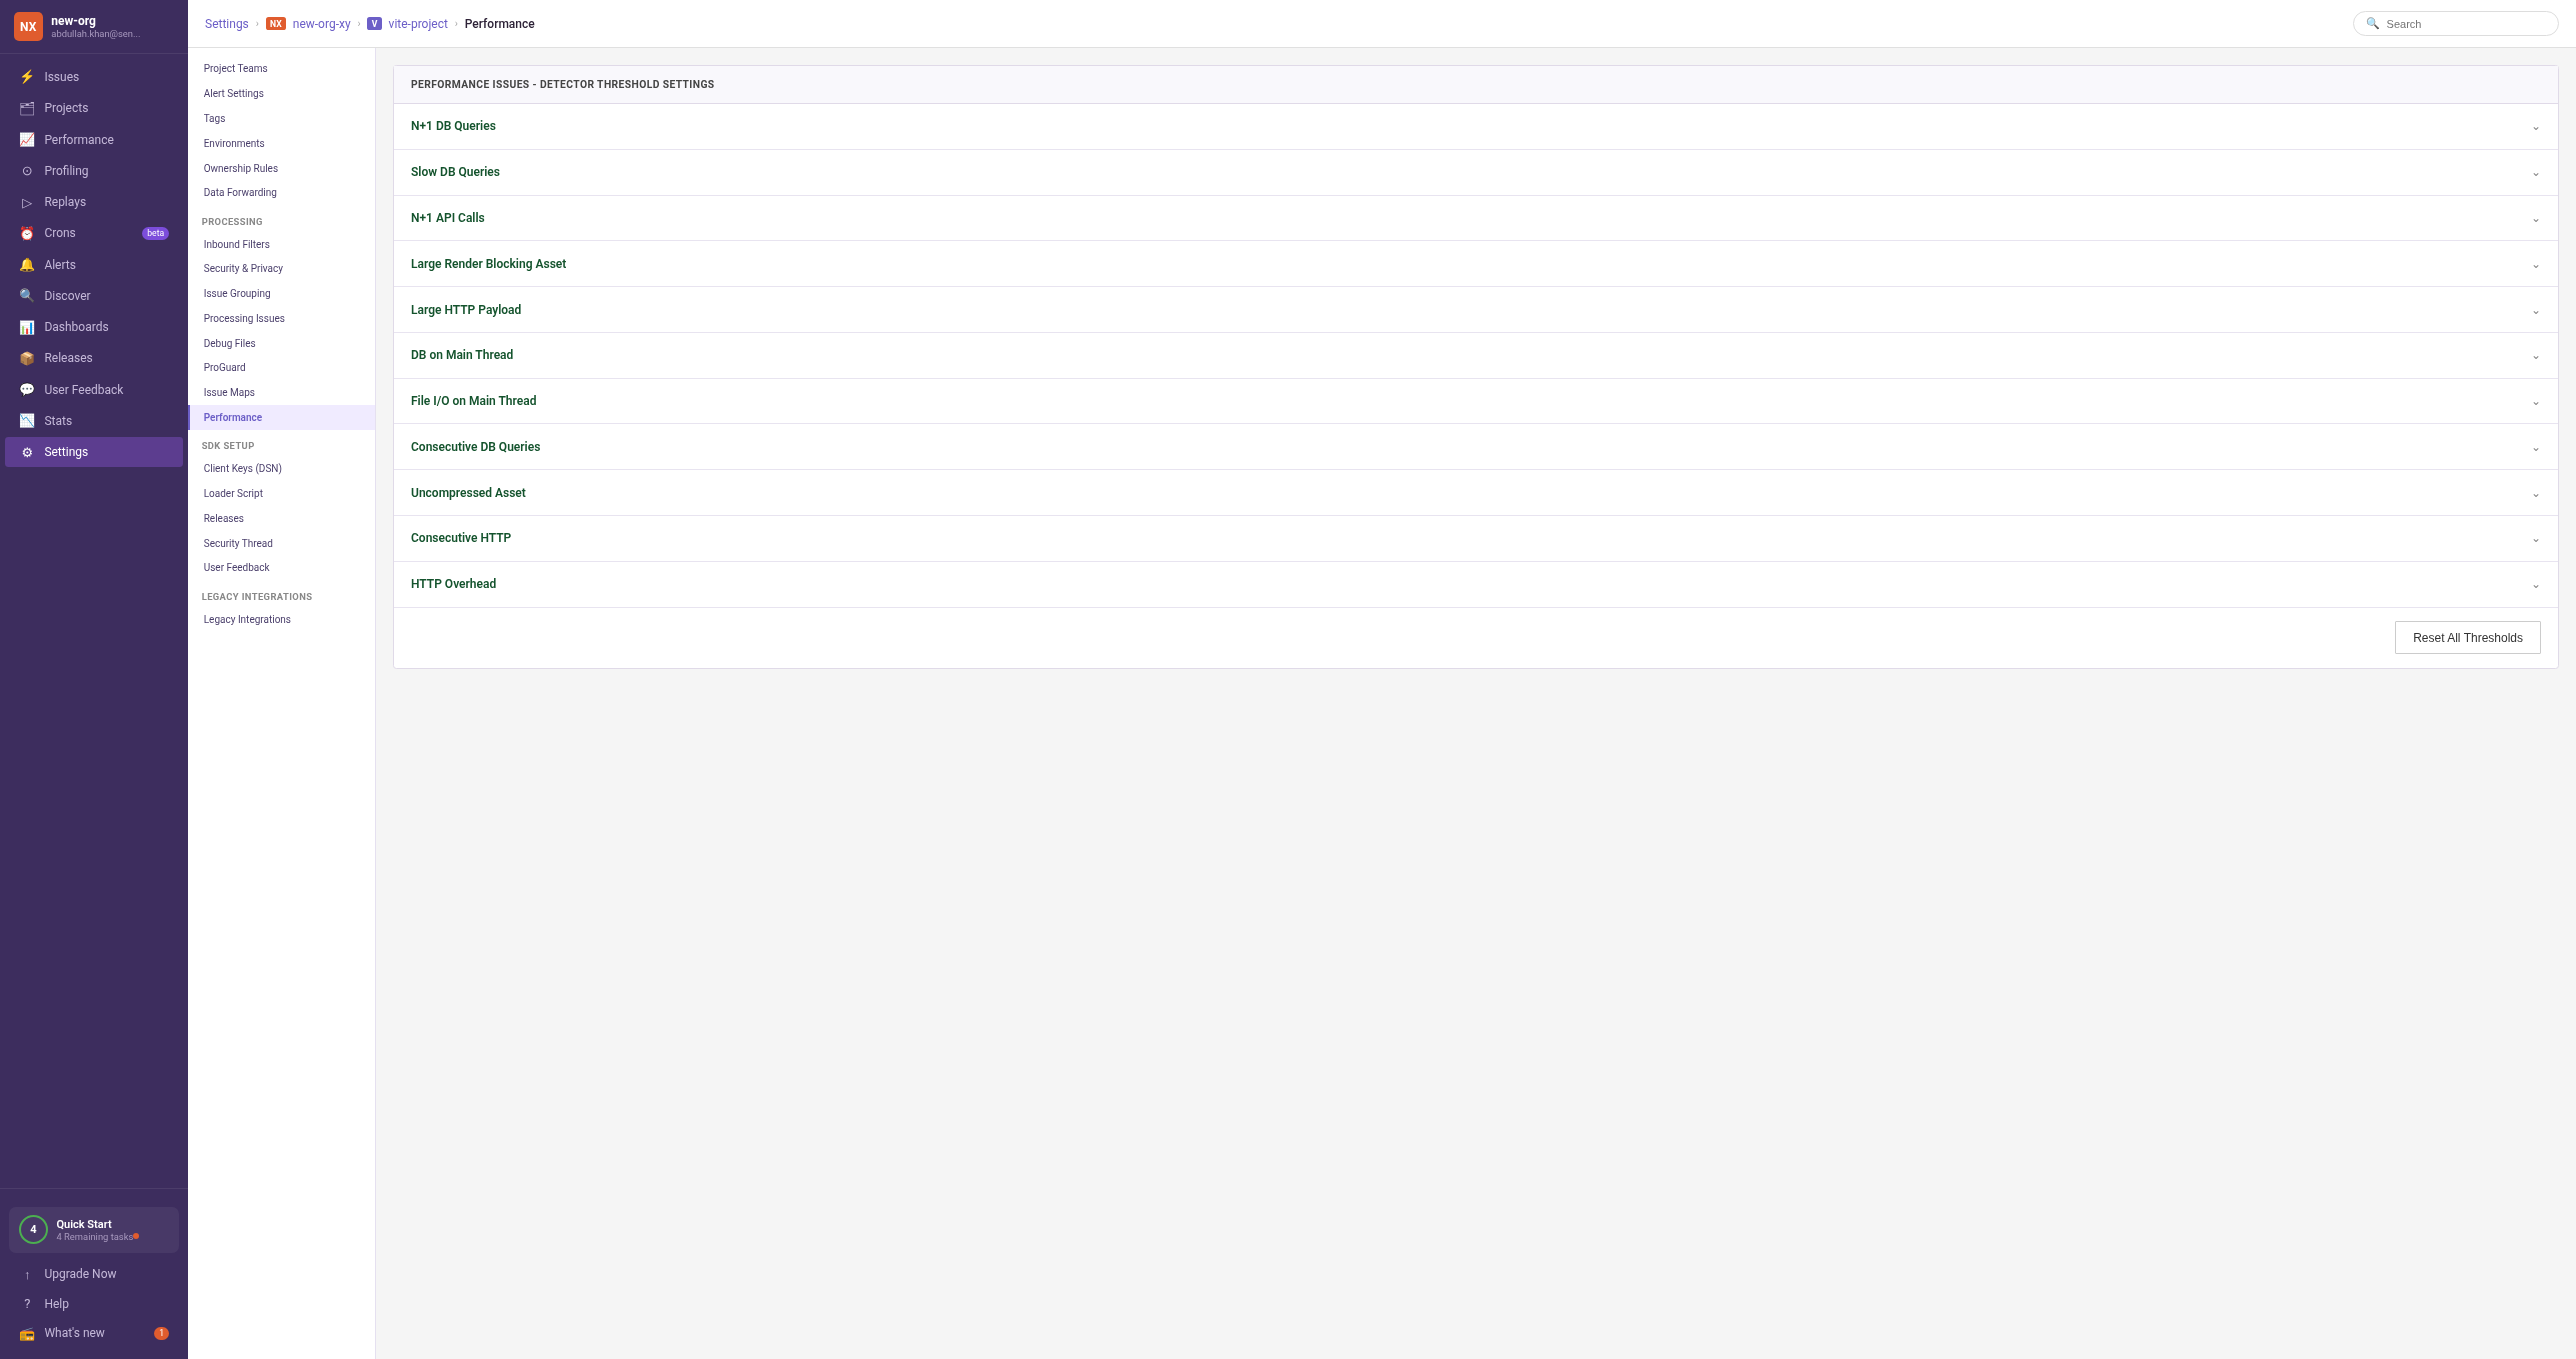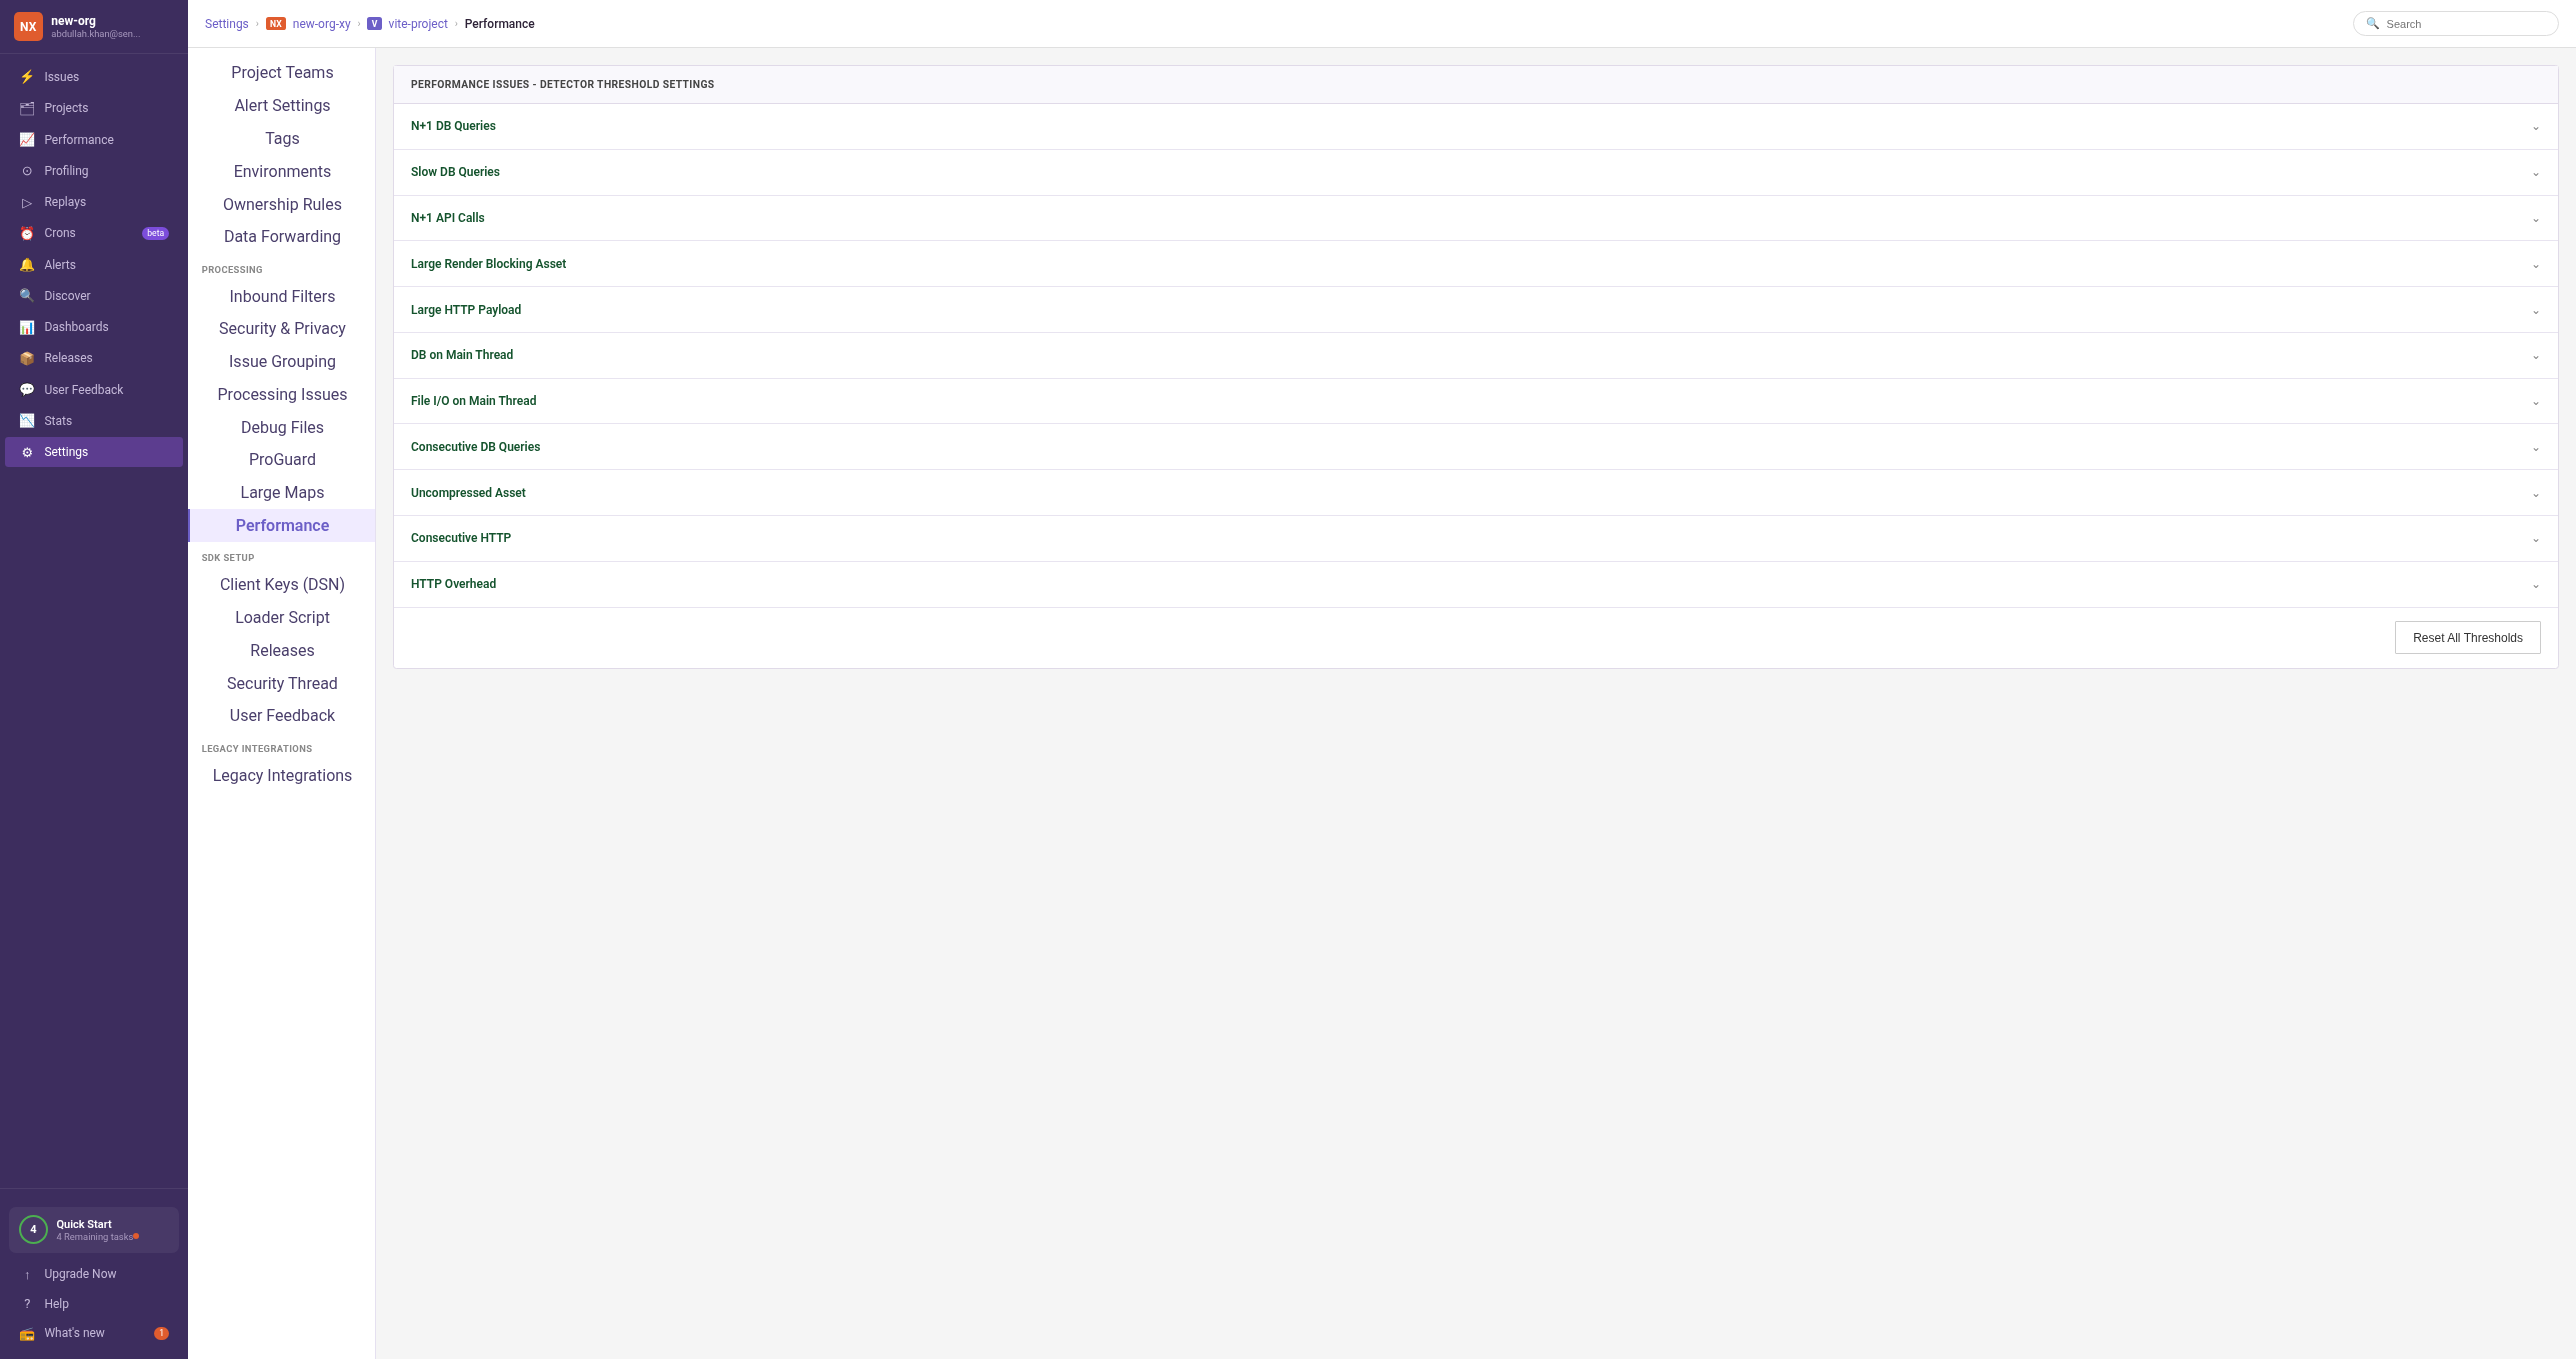--- a/index.html
+++ b/index.html
@@ -196,25 +196,24 @@
       font-size: 9.4px;
       font-weight: 700;
       color: #888;
       padding: 10.3px 13.7px 5.1px;
       text-transform: uppercase;
       letter-spacing: 0.4px;
     }
     .settings-nav-item {
       display: block;
       padding: 6.9px 13.7px;
-      font-size: 16px;
+      font-size: 10px;
       color: #4a3f6b;
       cursor: pointer;
       border-left: 2.6px solid transparent;
-      text-align: center;
     }
     .settings-nav-item.active {
       background: #f0ebff;
       border-left-color: #6c5fc7;
       color: #6c5fc7;
       font-weight: 600;
     }
 
     
     .page-content {
@@ -414,21 +413,21 @@
         <div class="settings-nav-item">Environments</div>
         <div class="settings-nav-item">Ownership Rules</div>
         <div class="settings-nav-item">Data Forwarding</div>
         <div class="settings-section-title">Processing</div>
         <div class="settings-nav-item">Inbound Filters</div>
         <div class="settings-nav-item">Security &amp; Privacy</div>
         <div class="settings-nav-item">Issue Grouping</div>
         <div class="settings-nav-item">Processing Issues</div>
         <div class="settings-nav-item">Debug Files</div>
         <div class="settings-nav-item">ProGuard</div>
-        <div class="settings-nav-item">Large Maps</div>
+        <div class="settings-nav-item">Issue Maps</div>
         <div class="settings-nav-item active">Performance</div>
         <div class="settings-section-title">SDK Setup</div>
         <div class="settings-nav-item">Client Keys (DSN)</div>
         <div class="settings-nav-item">Loader Script</div>
         <div class="settings-nav-item">Releases</div>
         <div class="settings-nav-item">Security Thread</div>
         <div class="settings-nav-item">User Feedback</div>
         <div class="settings-section-title">Legacy Integrations</div>
         <div class="settings-nav-item">Legacy Integrations</div>
       </div>

